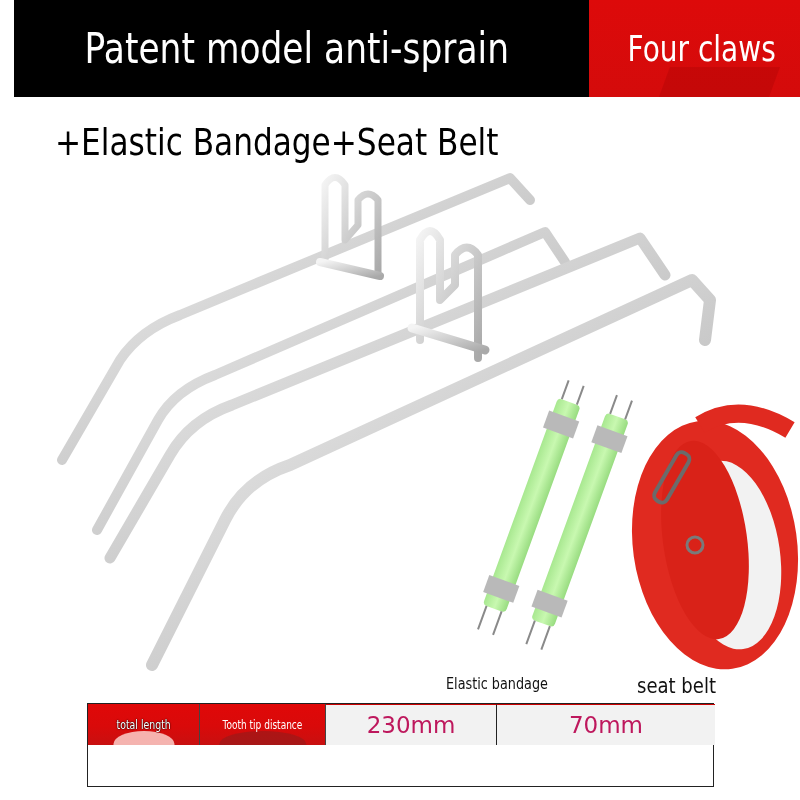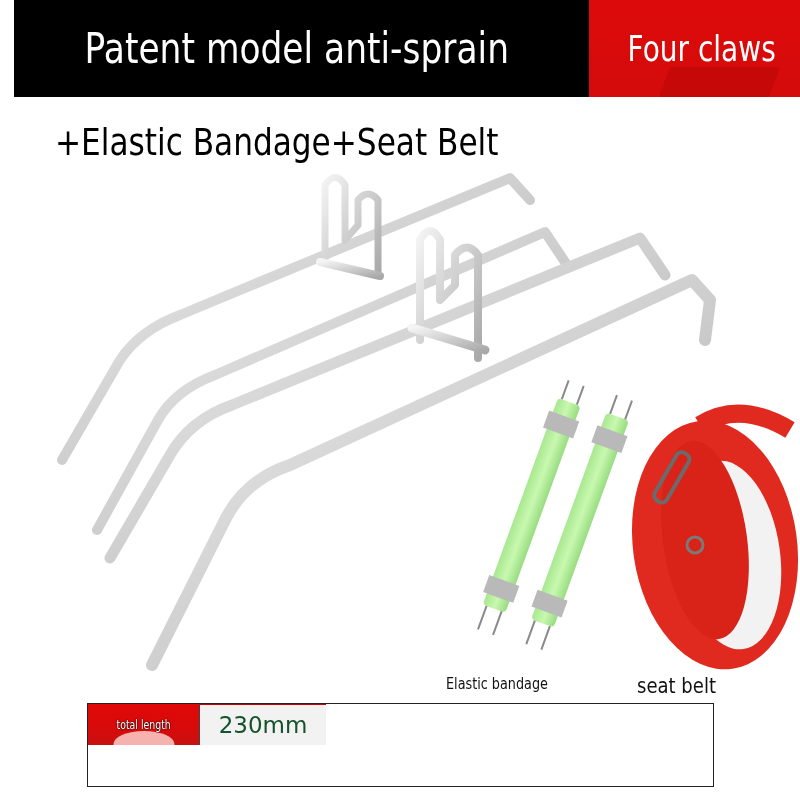--- a/index.html
+++ b/index.html
@@ -29,21 +29,21 @@
   .th.c1::after { background: rgba(255,220,215,0.8); width: 55%; }
   .th.c2::after { background: rgba(140,30,30,0.55); }
   .th.c3::after { background: rgba(140,30,30,0.55); }
   .th.c4::after { background: rgba(255,215,210,0.75); }
   .th span { position: relative; z-index: 1; font-family: "DejaVu Sans", sans-serif; white-space: nowrap; transform: scaleX(0.72); }
   .th.c1 span { font-size: 13px; color: #fff; text-shadow: 0 0 2px #000, 0 0 1px #000; }
   .th.c2 span, .th.c3 span { font-size: 12.5px; }
   .th.c4 span { font-size: 24px; font-weight: bold; color: #fff; text-shadow: -1px -1px 0 #3a1010, 1px -1px 0 #3a1010, -1px 1px 0 #3a1010, 1px 1px 0 #3a1010; }
   .td { background: #f2f2f2; display: flex; align-items: center; justify-content: center; border-right: 1px solid #222; border-top: 1px solid #c00; }
   .td:last-child { border-right: none; }
-  .td span { font-size: 23px; color: #14532d; font-family: "DejaVu Sans", sans-serif; }
+  .td span { font-size: 23px; color: #be185d; font-family: "DejaVu Sans", sans-serif; }
 </style>
 </head>
 <body>
 
 <div class="banner">
   <div class="banner-main">
     <span>Patent model anti-sprain</span>
   </div>
   <div class="banner-side">
     <span>Four claws</span>
@@ -103,16 +103,22 @@
 
 <div class="subtitle">+Elastic Bandage+Seat Belt</div>
 
 <div class="label-elastic">Elastic bandage</div>
 <div class="label-belt">seat belt</div>
 
 <div class="spec-table">
   <div class="th c1">
       <span>total length</span>
     </div>
+  <div class="th c3">
+      <span>Tooth tip distance</span>
+    </div>
   <div class="td">
       <span>230mm</span>
+    </div>
+  <div class="td">
+      <span>70mm</span>
     </div>
 </div>
 
 </body></html>

